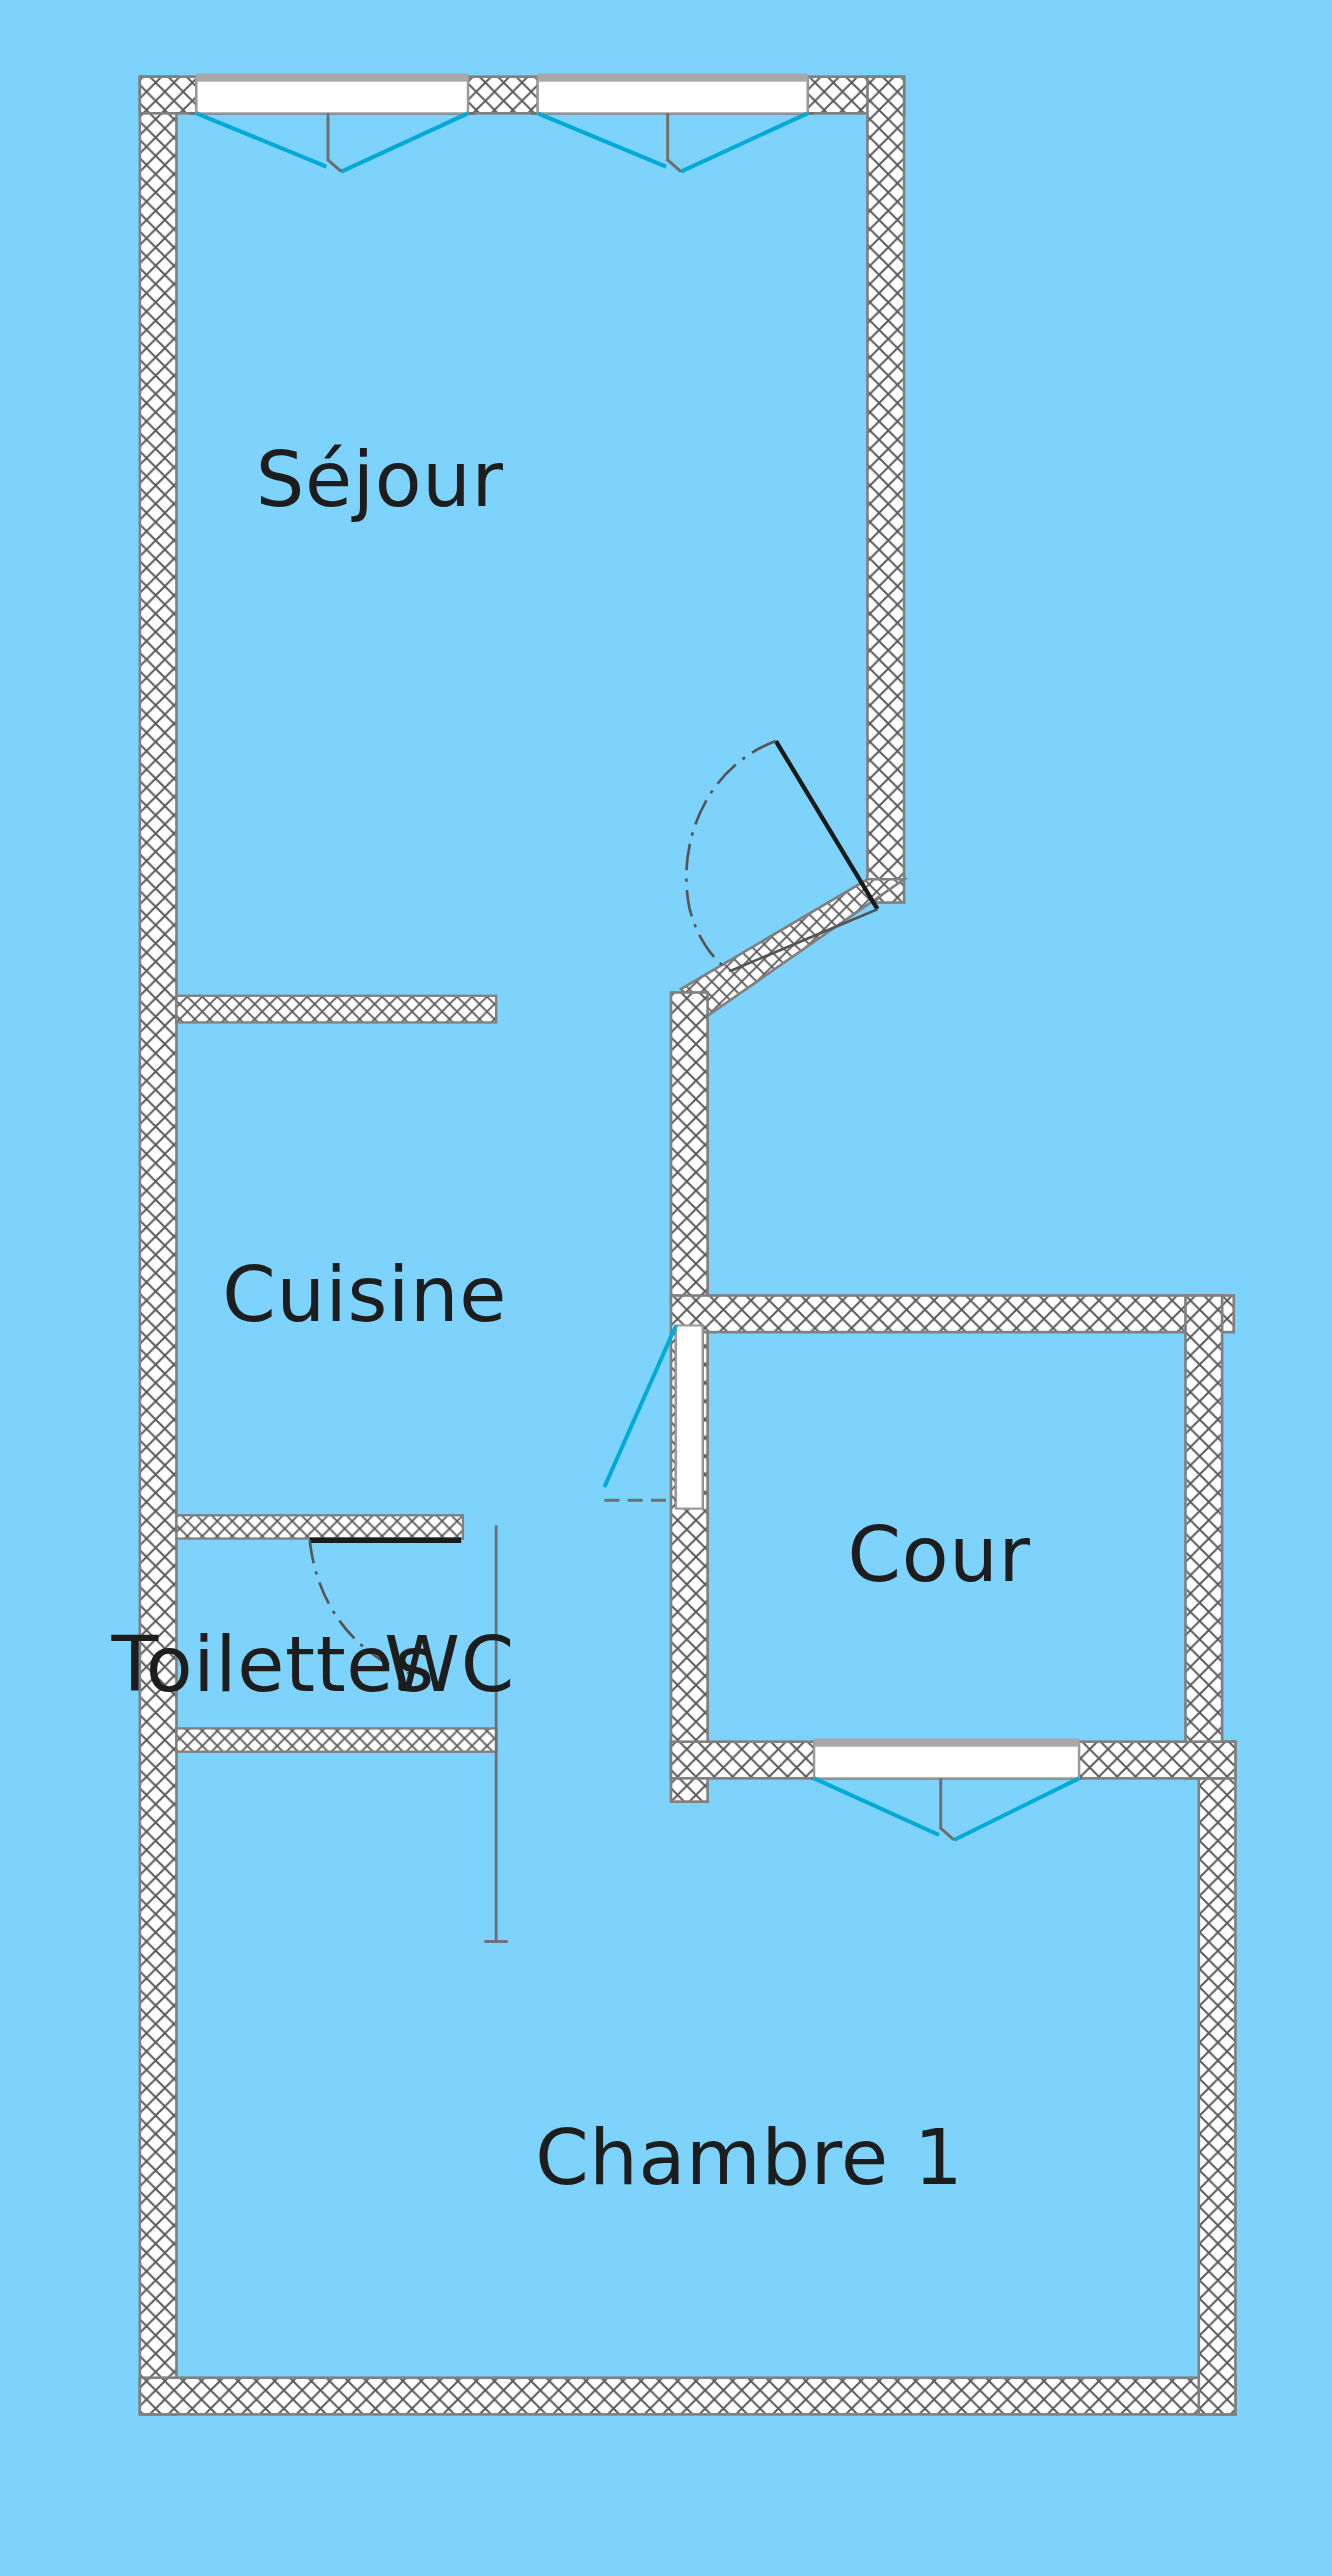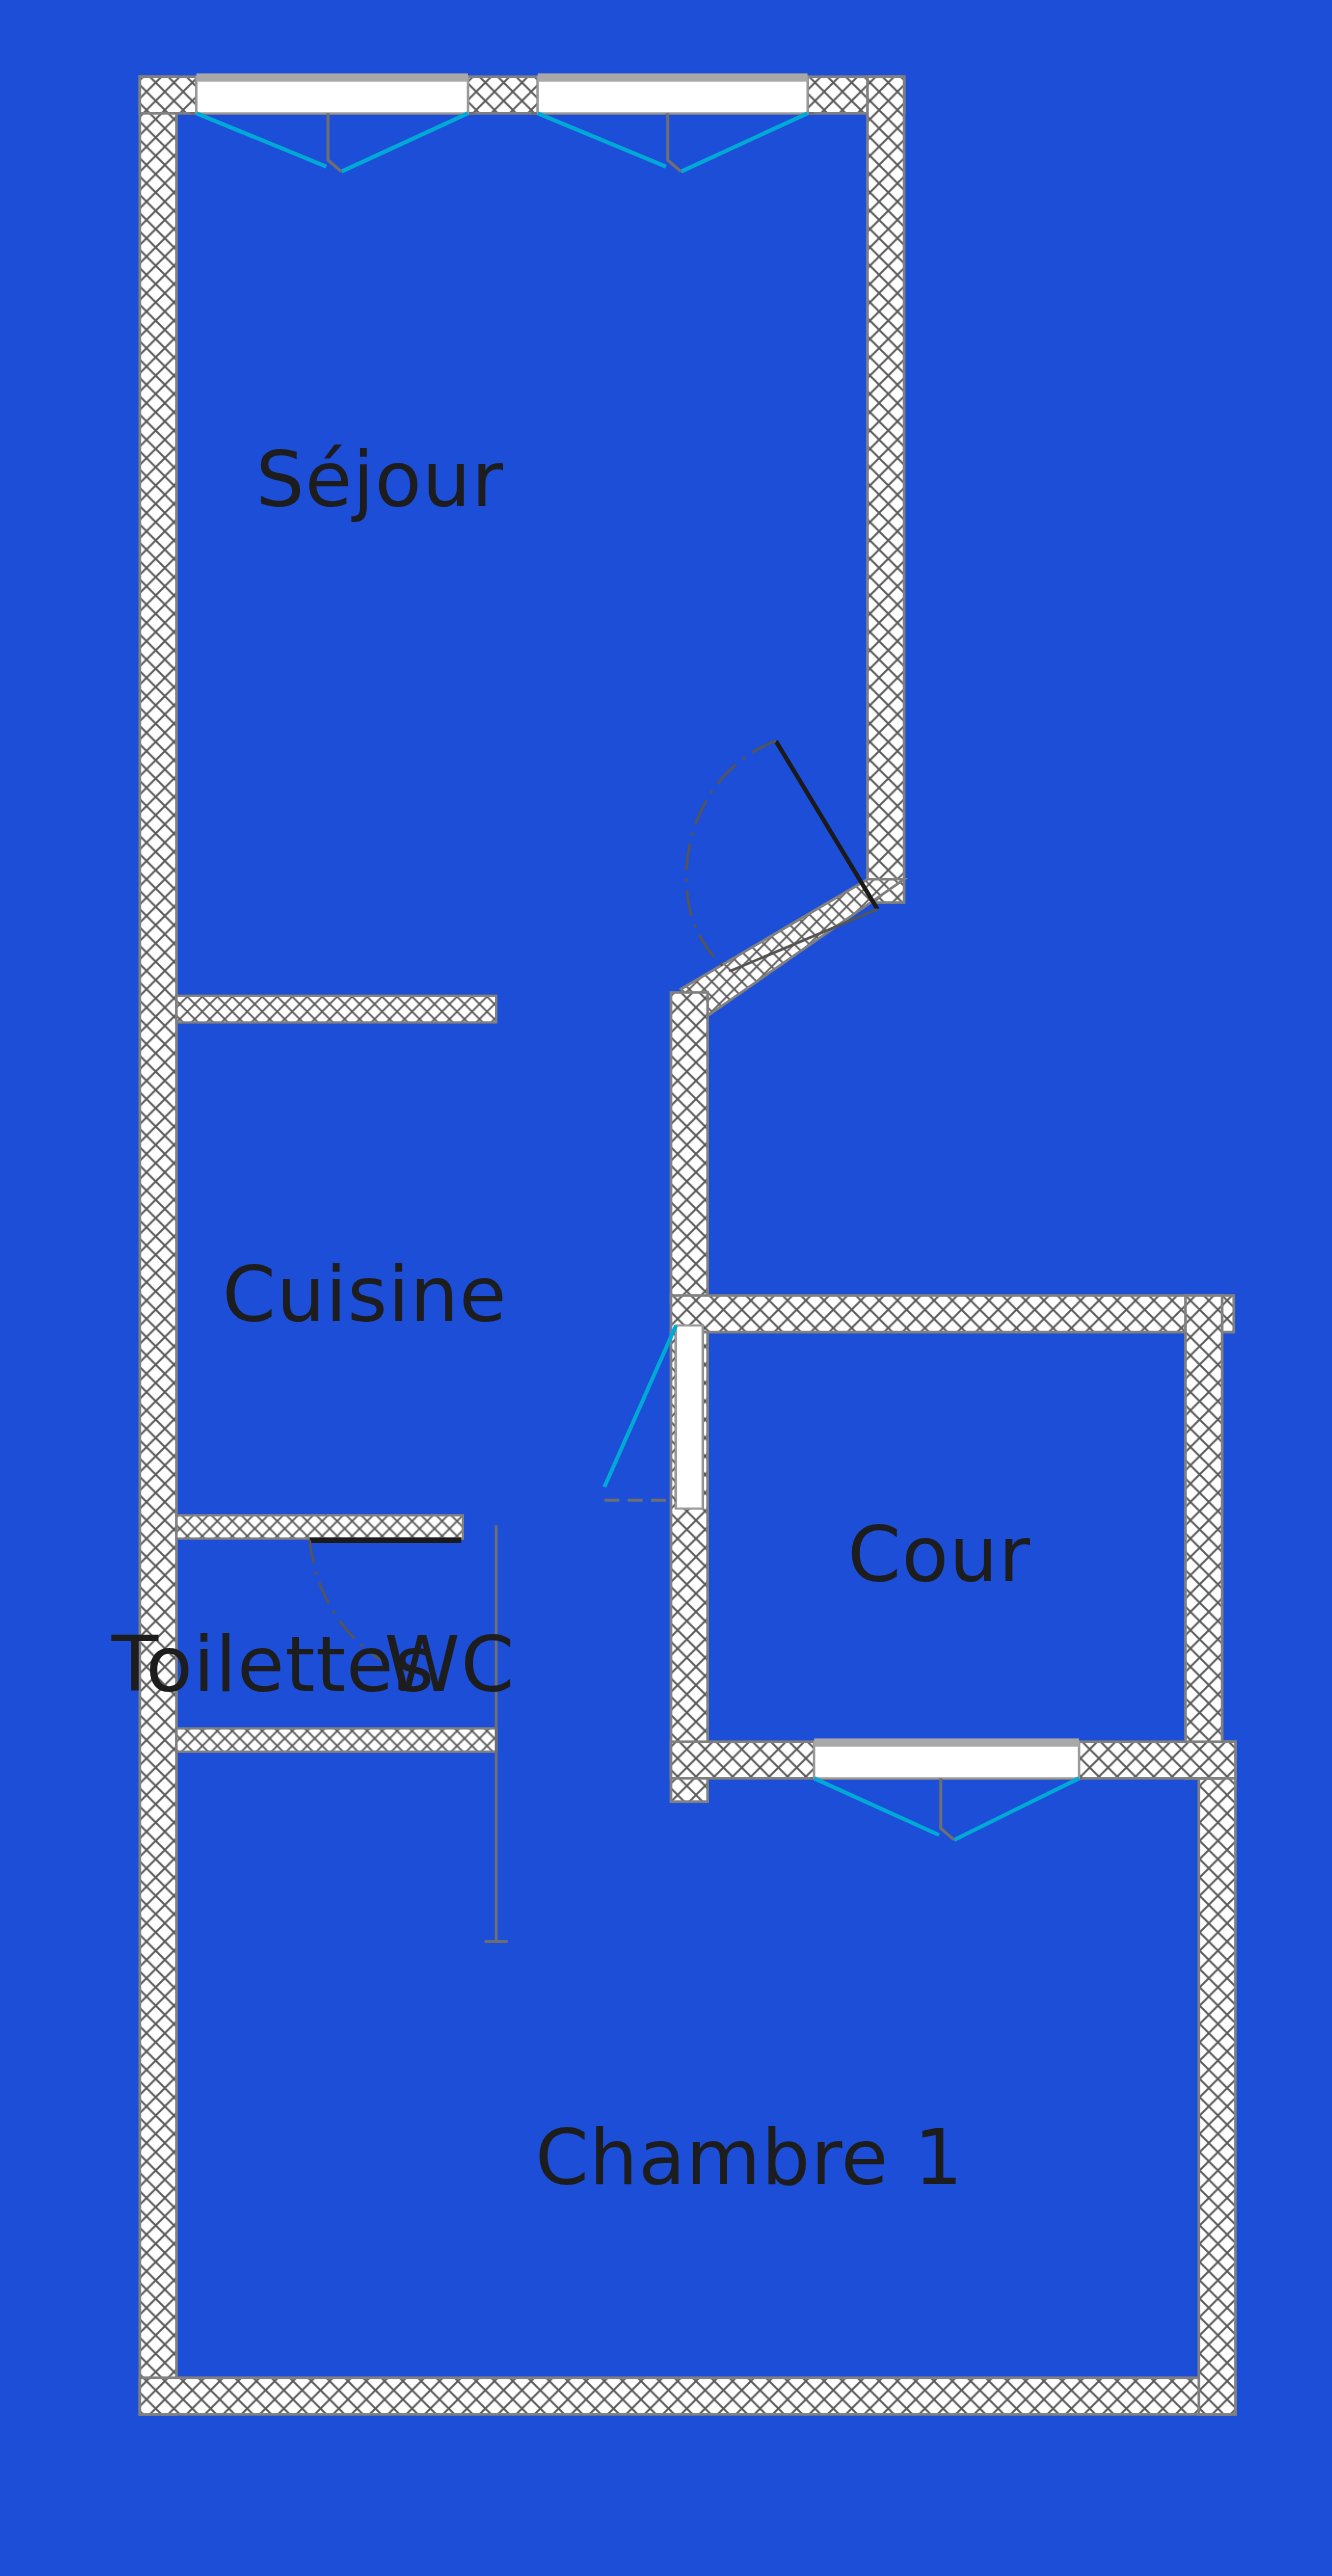--- a/index.html
+++ b/index.html
@@ -29,21 +29,21 @@
     font-size: 46px;
     fill: #1d1d1d;
     text-anchor: middle;
     dominant-baseline: middle;
     letter-spacing: 0.4px;
   }
 </style>
 </head>
 <body>
 
-<div id="plan-root" style="background: #1d4ed8;">
+<div id="plan-root" style="background: #7dd3fc;">
 
   <svg id="floorplan" viewBox="0 0 800 1547" preserveAspectRatio="xMidYMid meet">
 
     <defs>
 
       <pattern id="wallhatch" width="11" height="11" patternUnits="userSpaceOnUse">
         <rect width="11" height="11" fill="#ffffff"></rect>
         <path d="M0,0 L11,11 M11,0 L0,11" stroke="#595959" stroke-width="1.15"></path>
       </pattern>
       <pattern id="wallhatch-thin" width="9" height="9" patternUnits="userSpaceOnUse">

